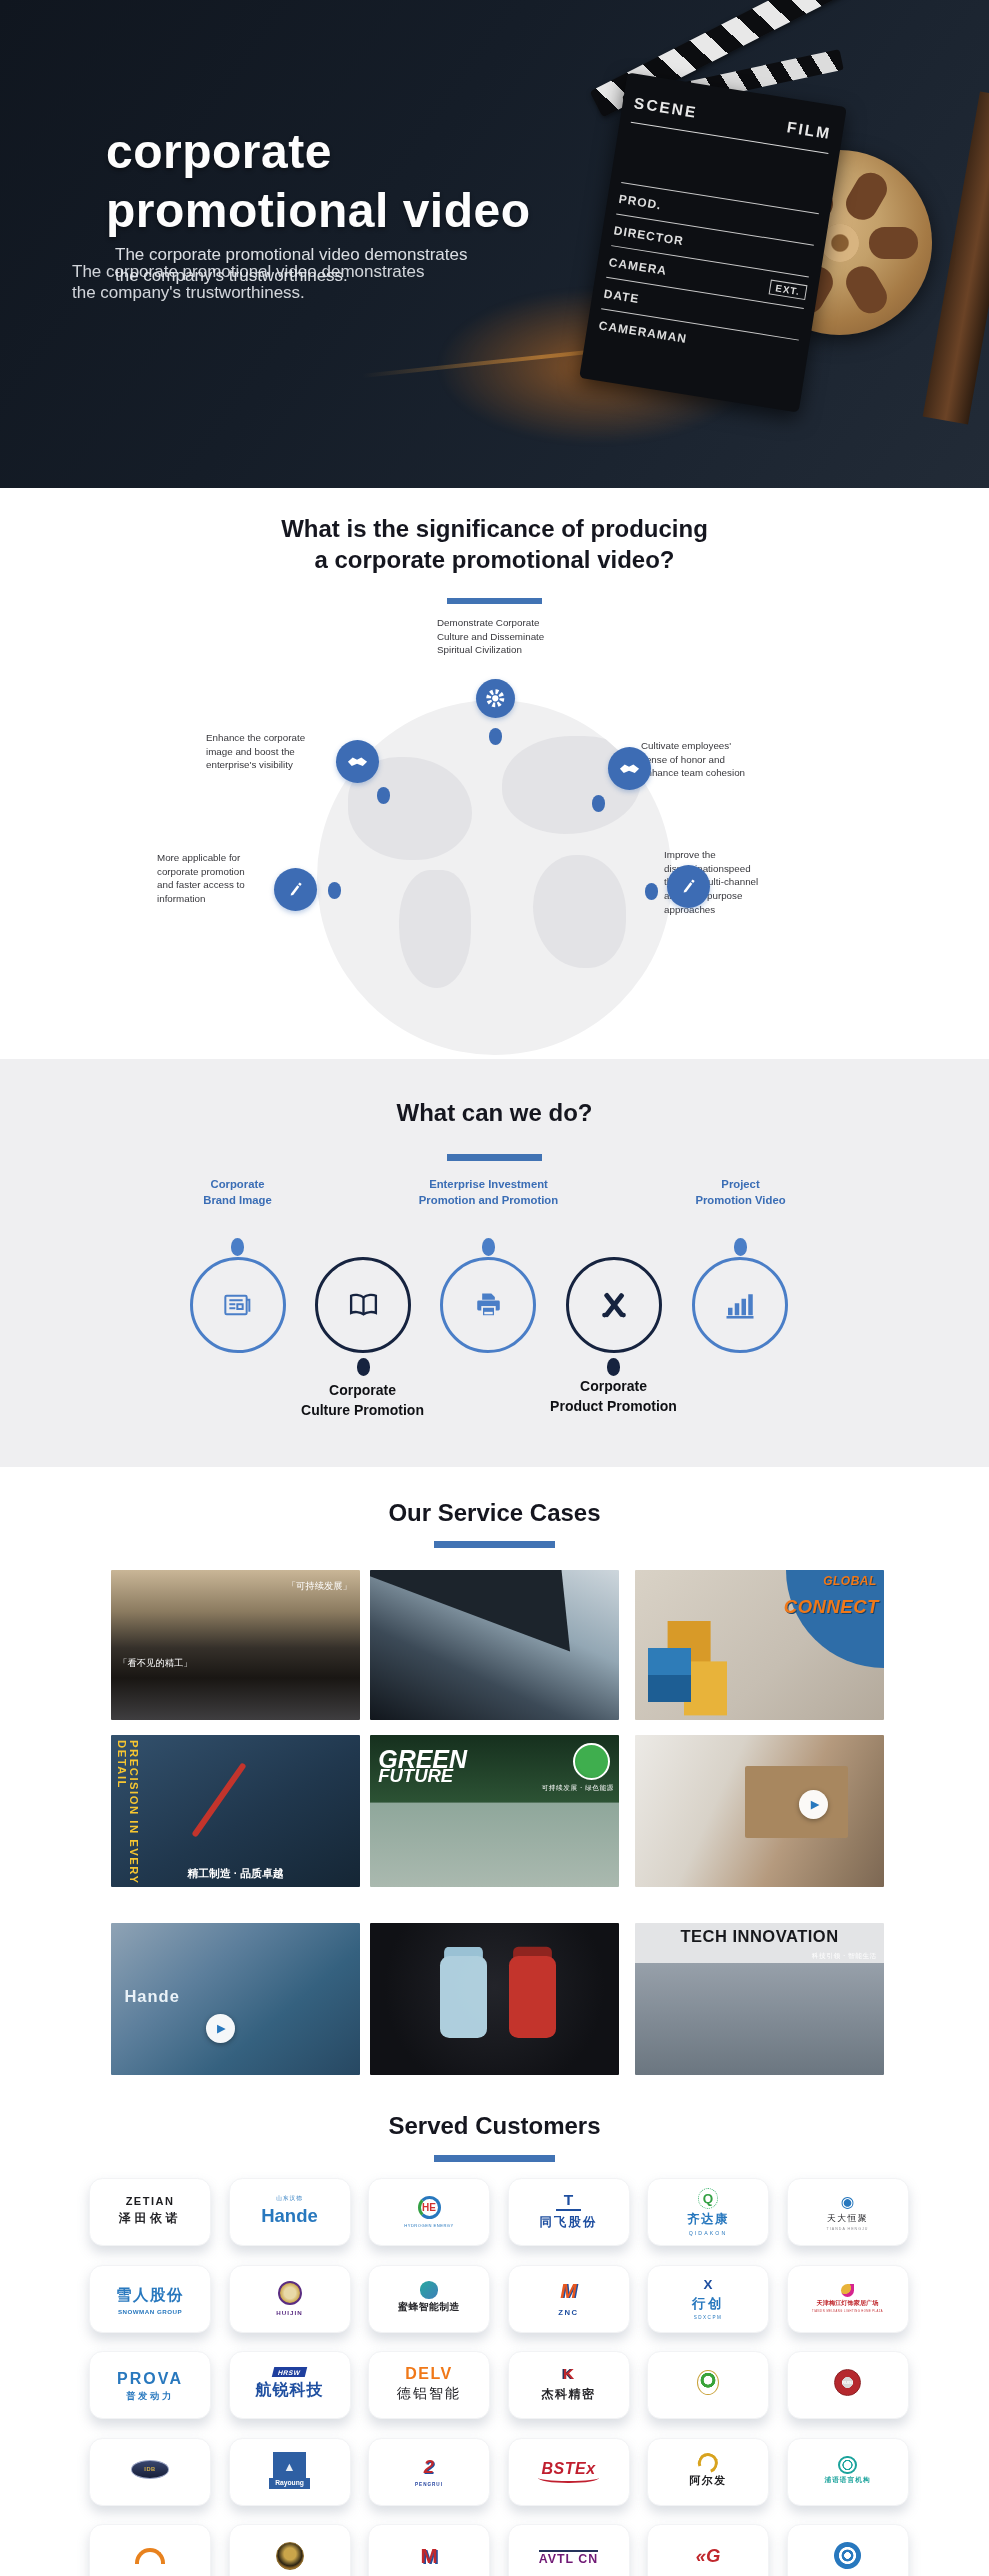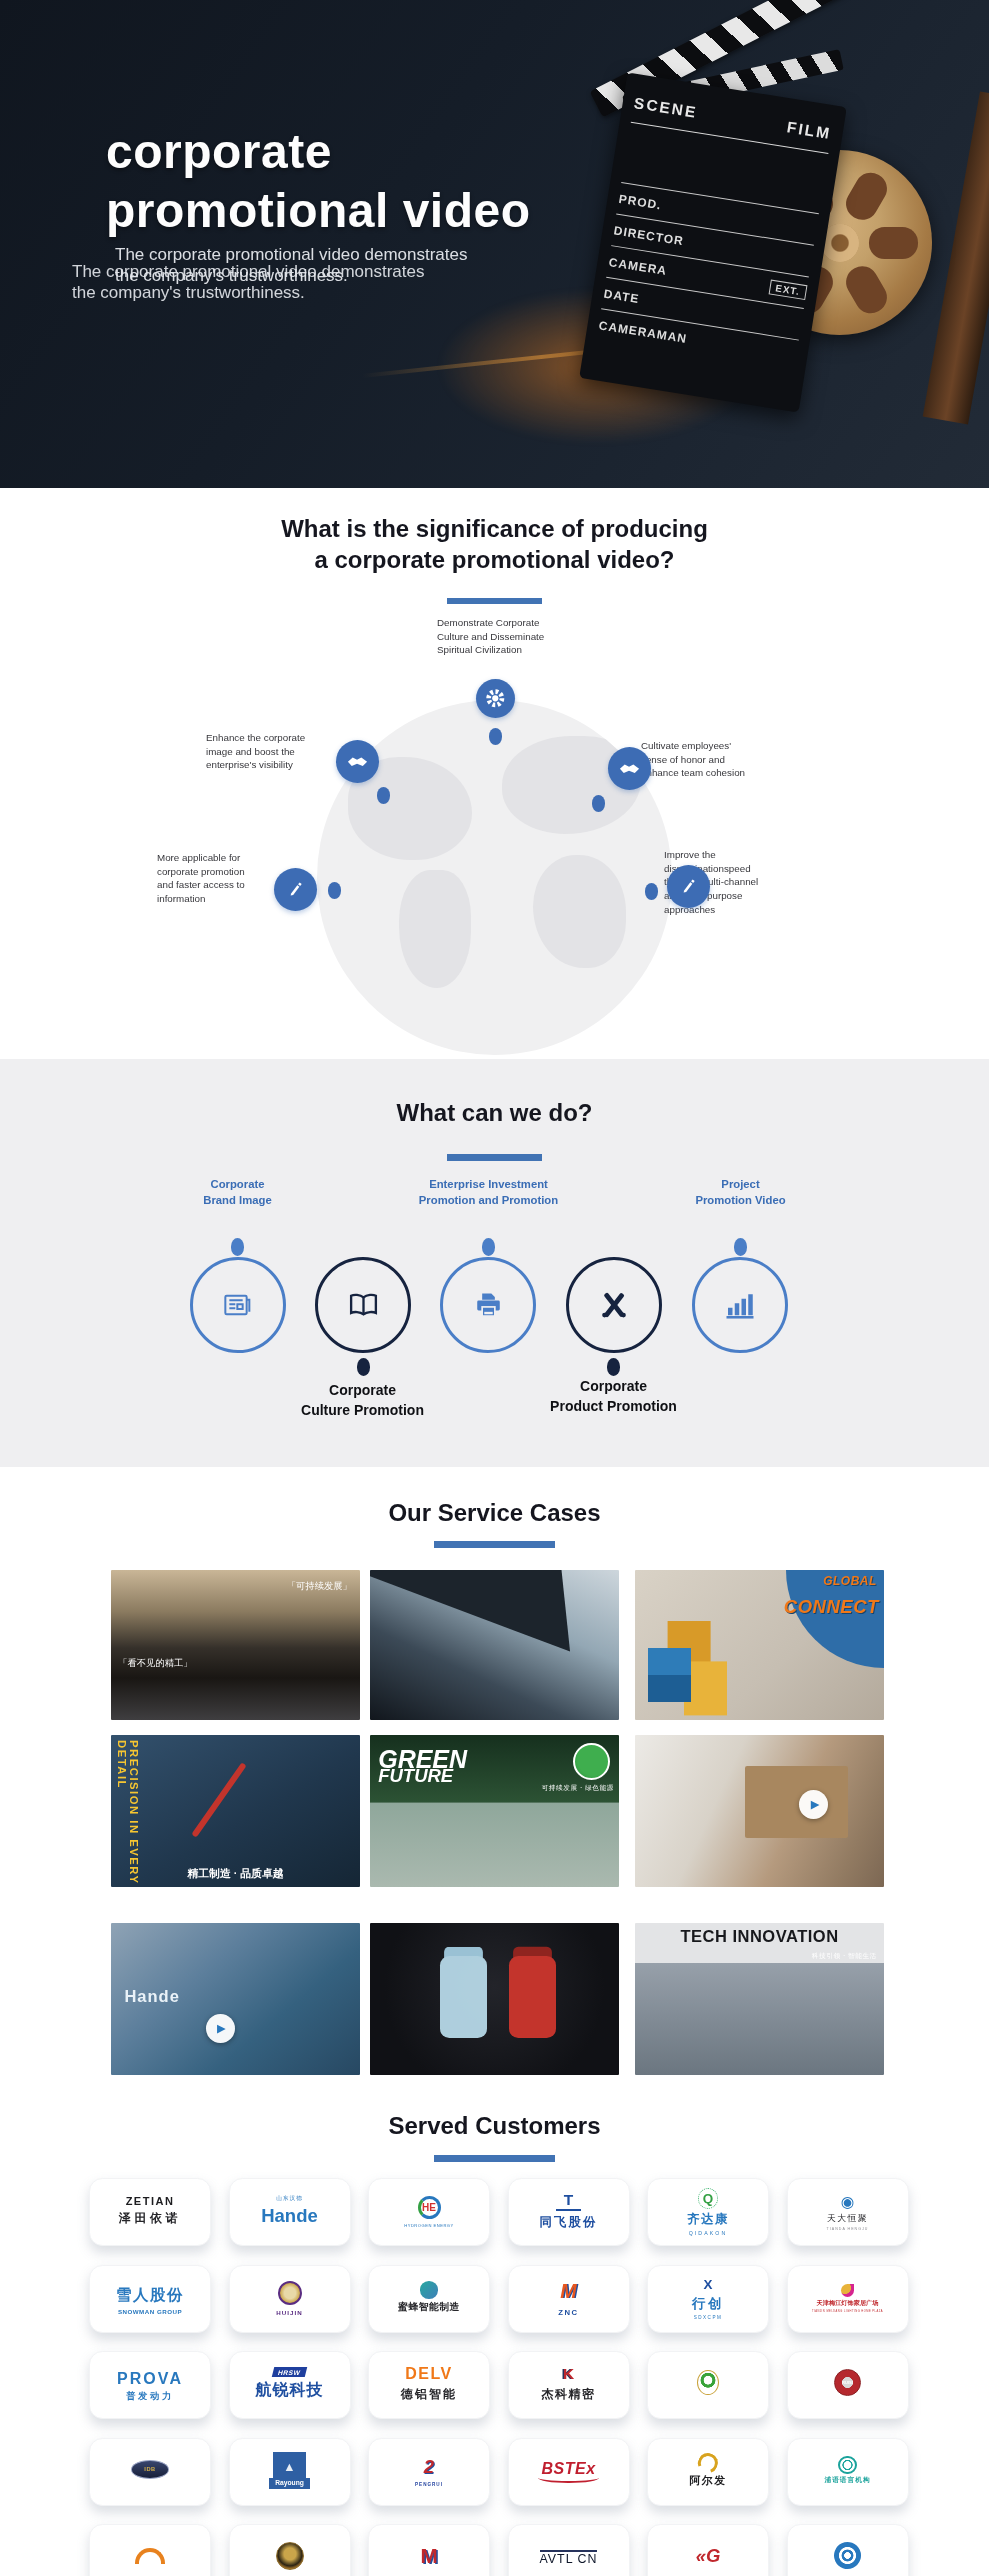--- a/index.html
+++ b/index.html
@@ -473,21 +473,21 @@
         </div>
 
         <div class="logo-card">
           <span class="logo-mark" style="background:#1f3f9e;color:#fff;font-size:6.7px;font-weight:800;padding:1.5px 5.2px;letter-spacing:0.5px;transform:skewX(-14deg)">HRSW</span>
           <span class="logo-main" style="font-size:16px;color:#1f4fa0;font-weight:800;letter-spacing:1px">航锐科技</span>
           <span class="logo-sub"></span>
         </div>
 
         <div class="logo-card">
           <span class="logo-mark" style="font-size:16px;color:#f07818;font-weight:900;letter-spacing:1.5px">DELV</span>
-          <span class="logo-main" style="font-size:12px;color:#26262a;font-weight:700;letter-spacing:2.1px">德铝智能</span>
+          <span class="logo-main" style="font-size:14px;color:#26262a;font-weight:400;letter-spacing:2.1px">德铝智能</span>
           <span class="logo-sub"></span>
         </div>
 
         <div class="logo-card">
           <span class="logo-mark" style="font-size:15.5px;font-weight:900;color:#c0282d;text-shadow:-1.5px 0 0 #27335c">K</span>
           <span class="logo-main" style="font-size:12px;color:#26262a;font-weight:700;letter-spacing:1.5px">杰科精密</span>
           <span class="logo-sub"></span>
         </div>
 
         <div class="logo-card">
@@ -551,21 +551,21 @@
         </div>
 
         <div class="logo-card">
           <span class="logo-mark" style="font-size:20.6px;font-weight:900;color:#c0282d;text-shadow:1.5px 1px 0 #1f4fa0">M</span>
           <span class="logo-main"></span>
           <span class="logo-sub"></span>
         </div>
 
         <div class="logo-card">
           <span class="logo-mark"></span>
-          <span class="logo-main" style="font-size:12.4px;color:#0f172a;font-weight:400;letter-spacing:1px;border-top:2.6px solid #27335c;padding-top:0">AVTL CN</span>
+          <span class="logo-main" style="font-size:12.4px;color:#701a75;font-weight:700;letter-spacing:1px;border-top:2.6px solid #27335c;padding-top:0">AVTL CN</span>
           <span class="logo-sub"></span>
         </div>
 
         <div class="logo-card">
           <span class="logo-mark" style="font-size:18.5px;font-weight:900;color:#c0282d;font-style:italic">«G</span>
           <span class="logo-main"></span>
           <span class="logo-sub"></span>
         </div>
 
         <div class="logo-card">

